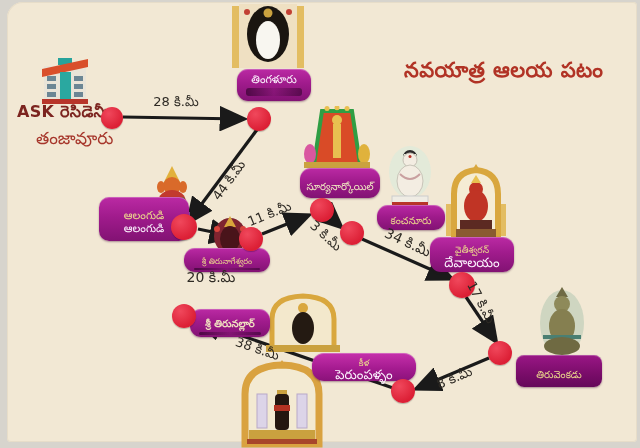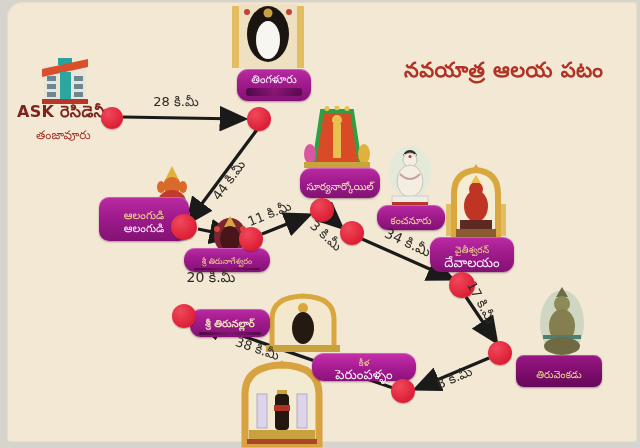--- a/index.html
+++ b/index.html
@@ -21,21 +21,21 @@
   .tlabel .l2{color:#fdf6ff;}
   .tlabel .blur{width:85%;height:8px;margin-top:2px;border-radius:3px;
                 background:linear-gradient(90deg,rgba(45,2,40,.65),rgba(120,20,105,.35),rgba(45,2,40,.55));
                 filter:blur(.5px);}
   .dk{background:linear-gradient(180deg,#9a1786 0%,#7c0d6b 55%,#65085a 100%);}
   
   .dist{position:absolute;white-space:nowrap;color:#2e2a24;font-size:13px;
         transform:translate(-50%,-50%);}
   
   .ask-name{position:absolute;color:#7c241f;font-size:16px;font-weight:600;letter-spacing:.3px;}
-  .ask-place{position:absolute;color:#a6352a;font-size:12px;}
+  .ask-place{position:absolute;color:#a6352a;font-size:17px;}
   .map-title{position:absolute;color:#b13325;font-size:21px;font-weight:600;letter-spacing:.4px;}
 </style>
 </head>
 <body>
 
 <div class="stage">
   <div class="card"></div>
 
   <svg class="routes" width="640" height="448" viewBox="0 0 640 448">
     <defs>

